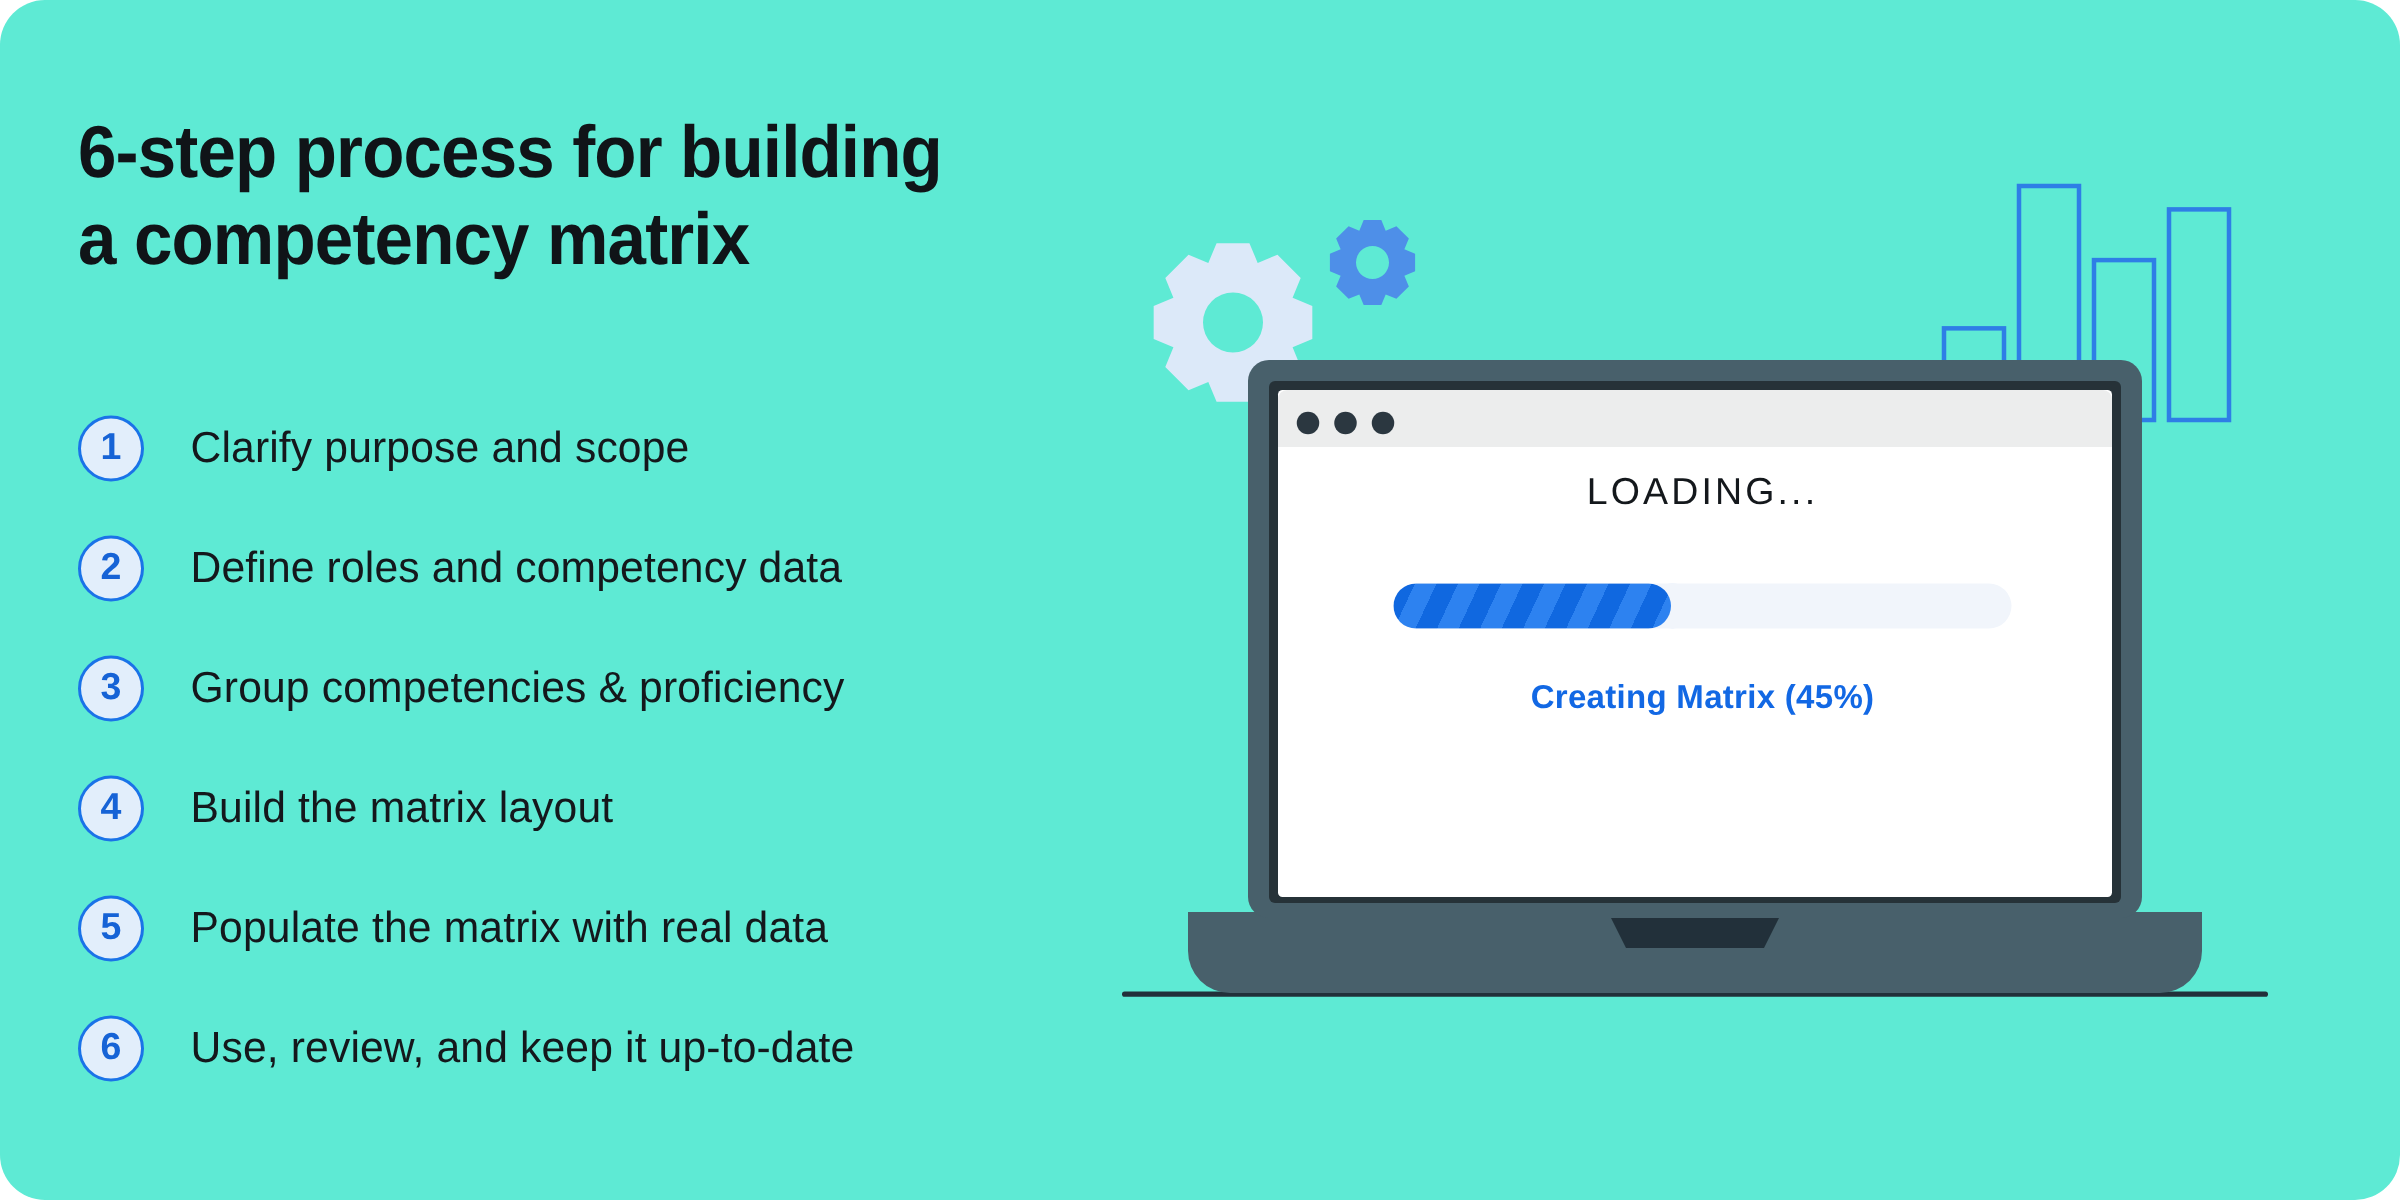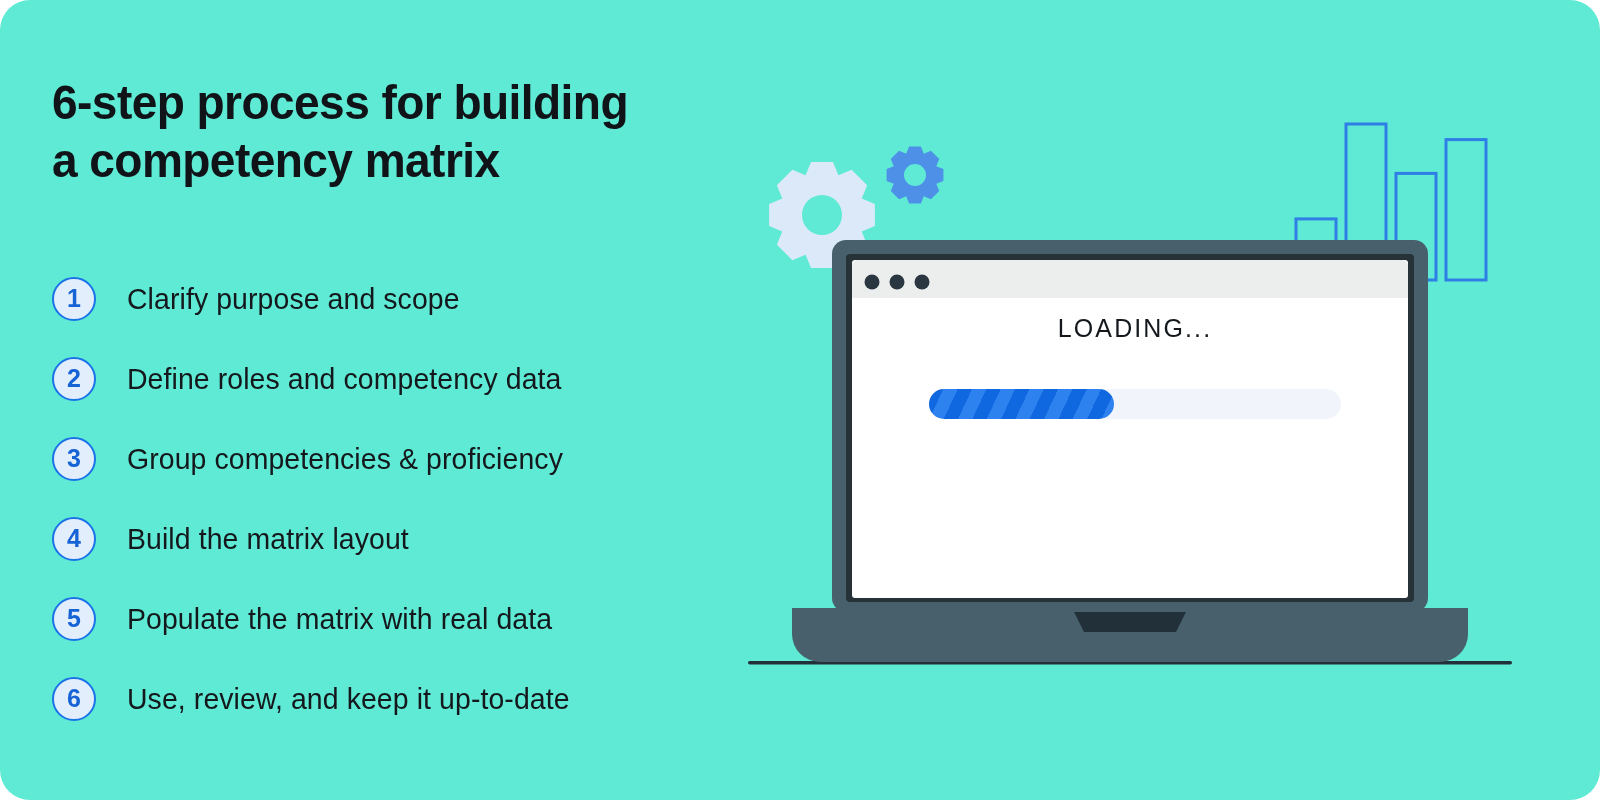--- a/index.html
+++ b/index.html
@@ -237,16 +237,17 @@
 
     <div id="screen-content">
 
       <div id="loading-text">LOADING...</div>
 
       <div id="progress-track" style="background: rgb(241, 245, 251);">
         <div id="progress-cap" style="background: rgb(223, 233, 248); left: calc(45% - 12px);"></div>
         <div id="progress-fill" style="width: 45%;"></div>
       </div>
 
+      <div id="progress-caption" style="color: rgb(18, 104, 228);">Creating Matrix (45%)</div>
     </div>
 
   </div>
 </div>
 
 </body></html>

